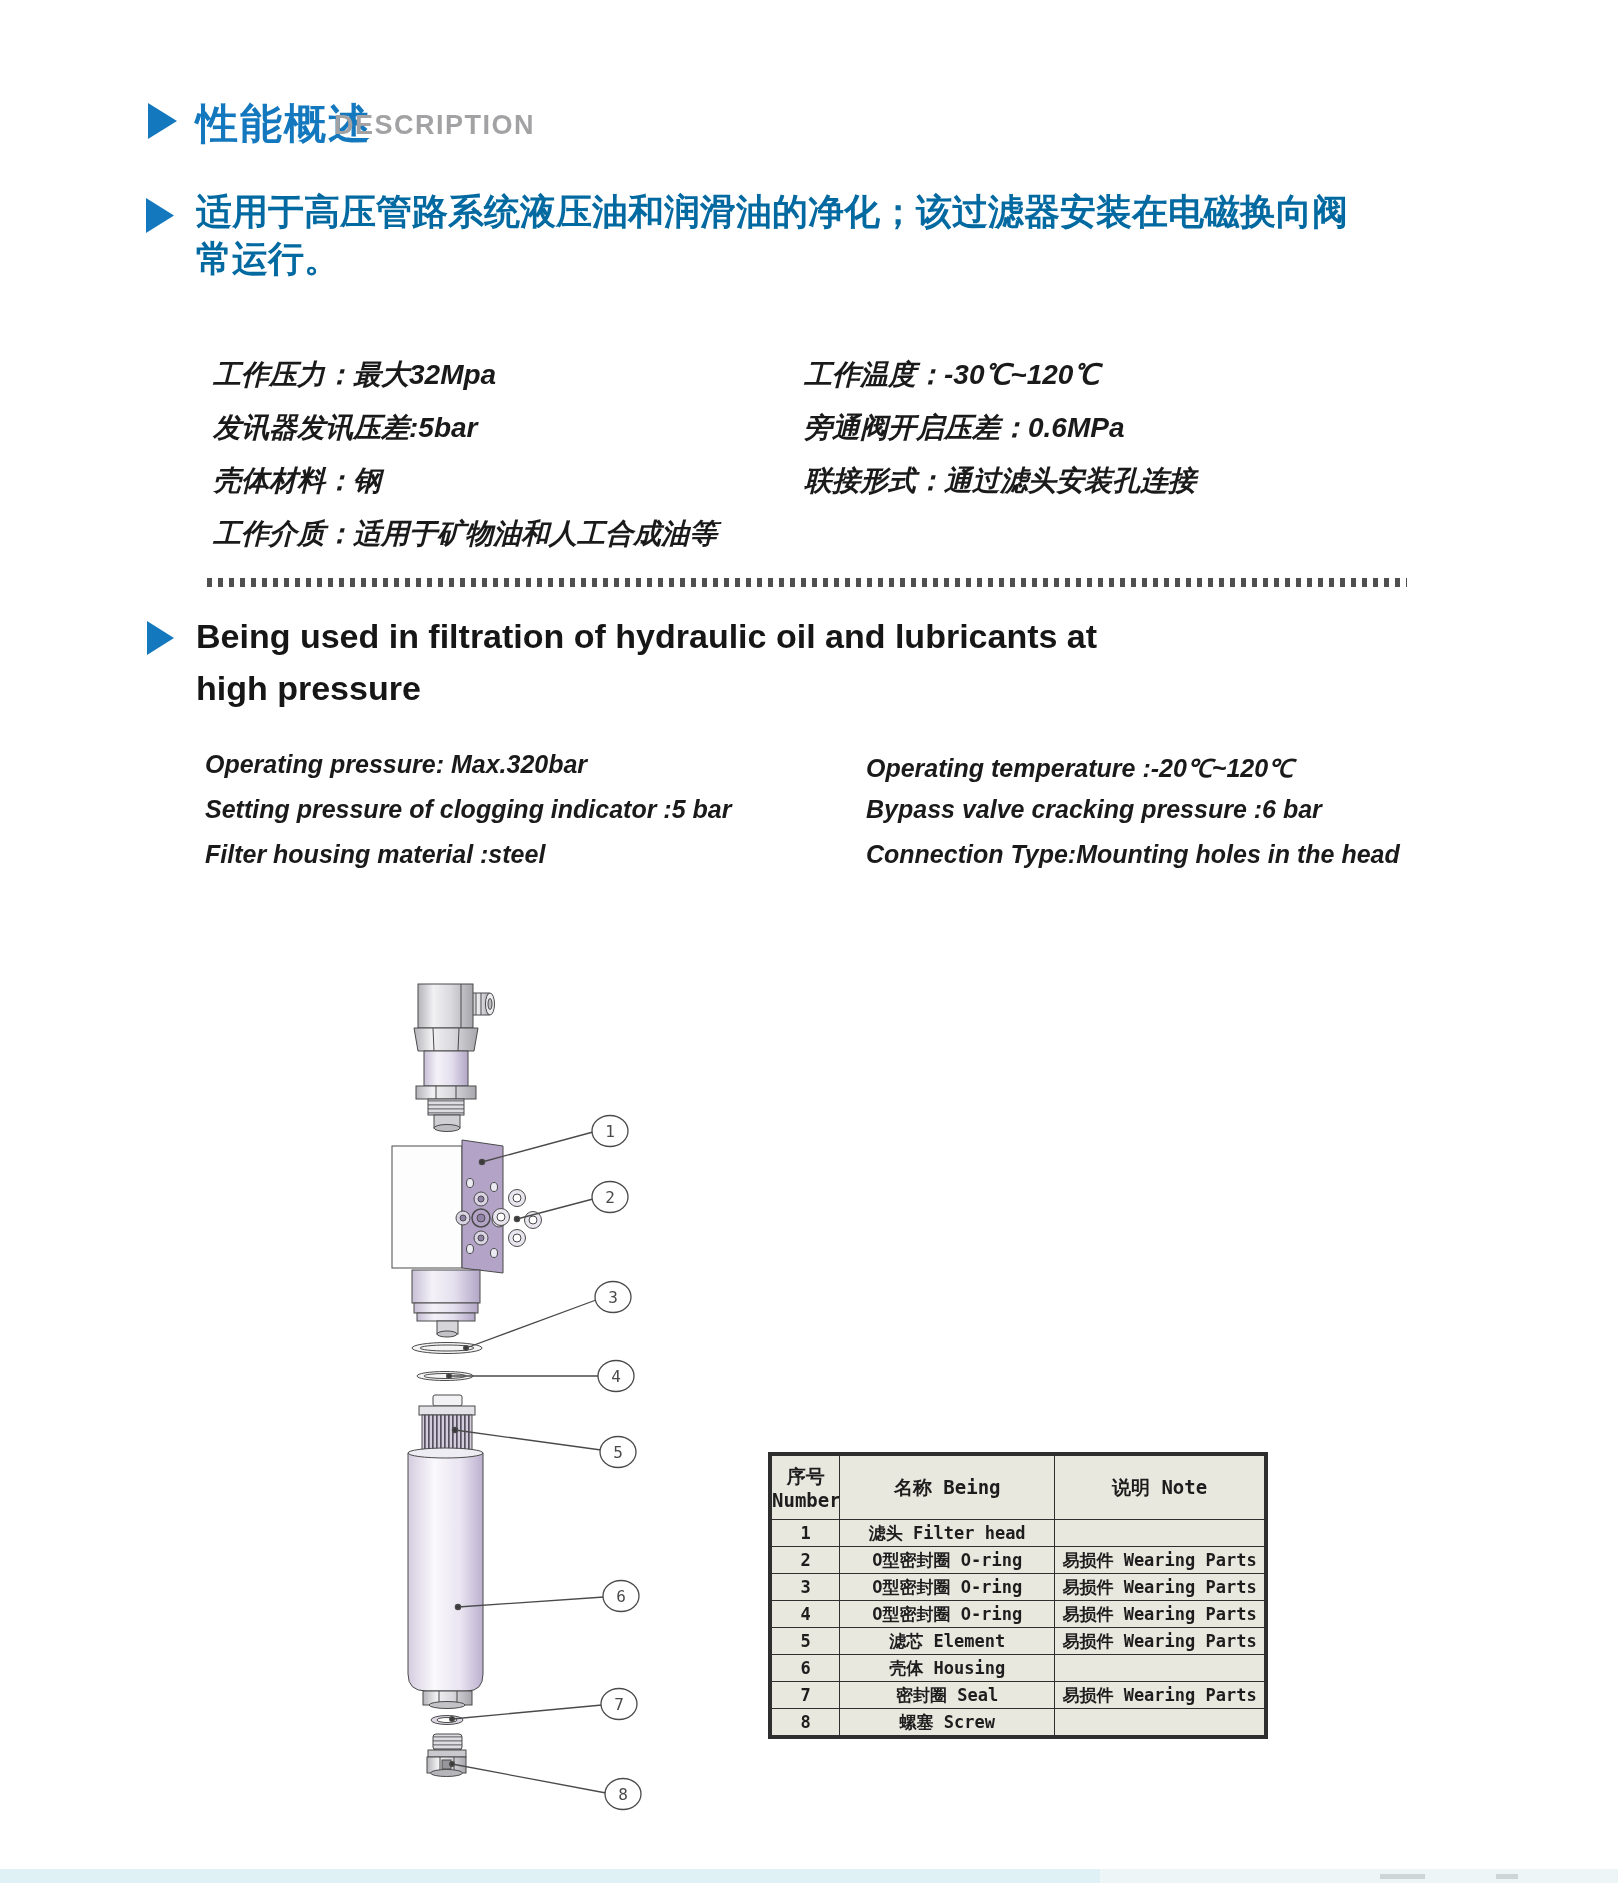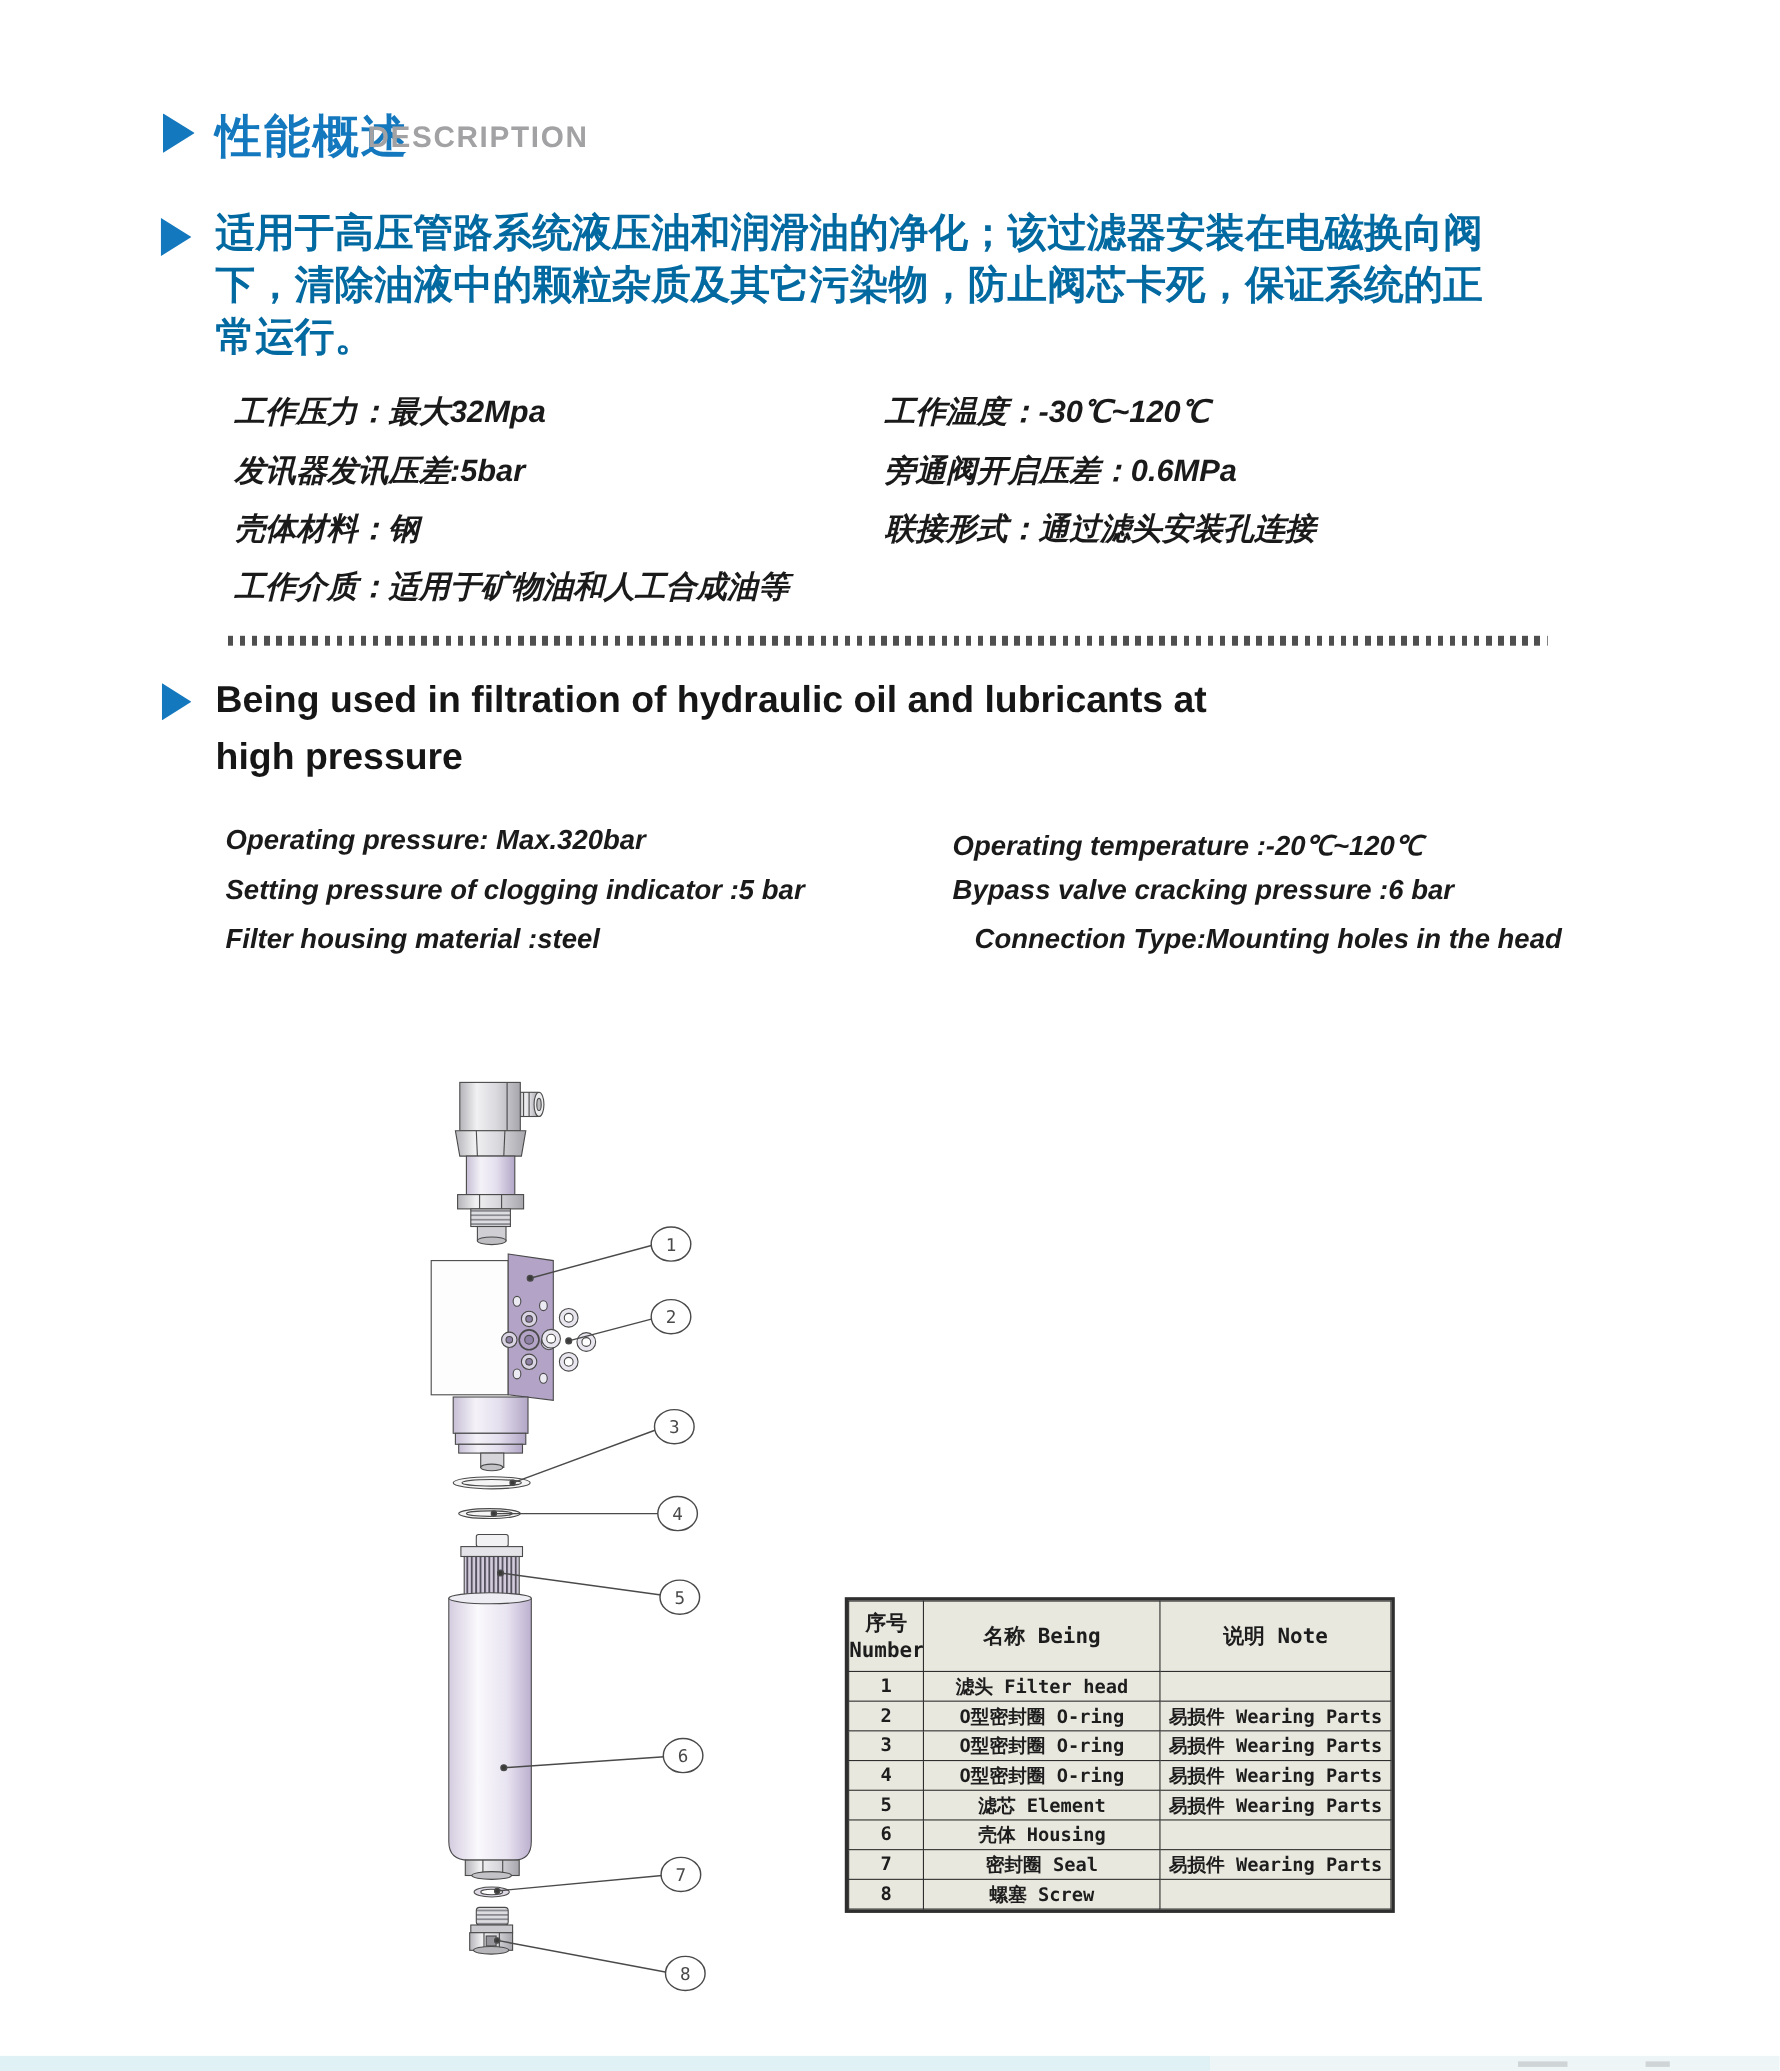--- a/index.html
+++ b/index.html
@@ -50,21 +50,20 @@
 
 <div class="page">
 
   <div class="tri" style="left:148px; top:103px; width:29px; height:36px;"></div>
   <div class="sec-title-cn">性能概述</div>
   <div class="sec-title-en">DESCRIPTION</div>
 
   <div class="tri" style="left:146px; top:198px; width:28px; height:35px;"></div>
   <div class="intro">
     <div>适用于高压管路系统液压油和润滑油的净化；该过滤器安装在电磁换向阀</div>
-    <div>下，清除油液中的颗粒杂质及其它污染物，防止阀芯卡死，保证系统的正</div>
     <div>常运行。</div>
   </div>
 
   <div class="spec-row" style="top:356px;">
     <span class="spec-cn" style="left:213px;">工作压力：最大32Mpa</span>
     <span class="spec-cn" style="left:804px;">工作温度：-30℃~120℃</span>
   </div>
   <div class="spec-row" style="top:409px;">
     <span class="spec-cn" style="left:213px;">发讯器发讯压差:5bar</span>
     <span class="spec-cn" style="left:804px;">旁通阀开启压差：0.6MPa</span>
@@ -88,21 +87,21 @@
   <div class="spec-row" style="top:750px;padding-left:12px;">
     <span class="spec-en" style="left:205px;">Operating pressure: Max.320bar</span>
     <span class="spec-en" style="left:866px;">Operating temperature :-20℃~120℃</span>
   </div>
   <div class="spec-row" style="top:795px;">
     <span class="spec-en" style="left:205px;">Setting pressure of clogging indicator :5 bar</span>
     <span class="spec-en" style="left:866px;">Bypass valve cracking pressure :6 bar</span>
   </div>
   <div class="spec-row" style="top:840px;">
     <span class="spec-en" style="left:205px;">Filter housing material :steel</span>
-    <span class="spec-en" style="left:866px;margin-left:20px;">Connection Type:Mounting holes in the head</span>
+    <span class="spec-en" style="left:866px;">Connection Type:Mounting holes in the head</span>
   </div>
 
   <svg style="position:absolute; left:378px; top:975px;" width="286" height="846" viewBox="378 975 286 846">
     <defs>
       <linearGradient id="metalG" x1="0" y1="0" x2="1" y2="0">
         <stop offset="0" stop-color="#b4b4b9"></stop>
           <stop offset="0.28" stop-color="#f1f1f3"></stop>
         <stop offset="0.6" stop-color="#d9d9de"></stop>
           <stop offset="1" stop-color="#a6a6ac"></stop>
       </linearGradient>

